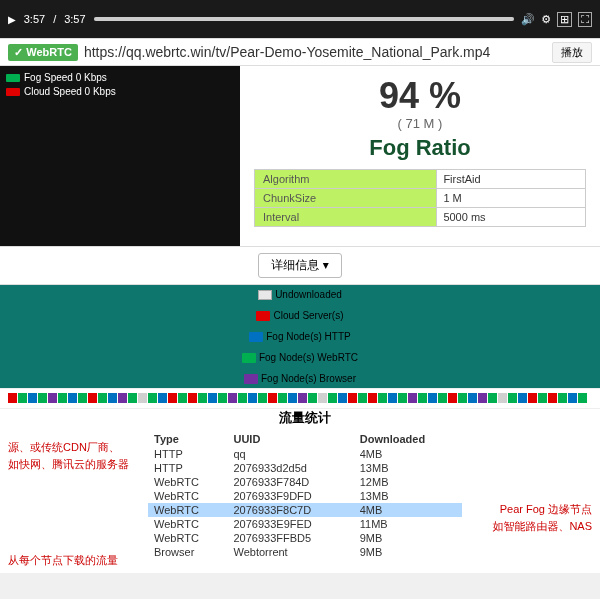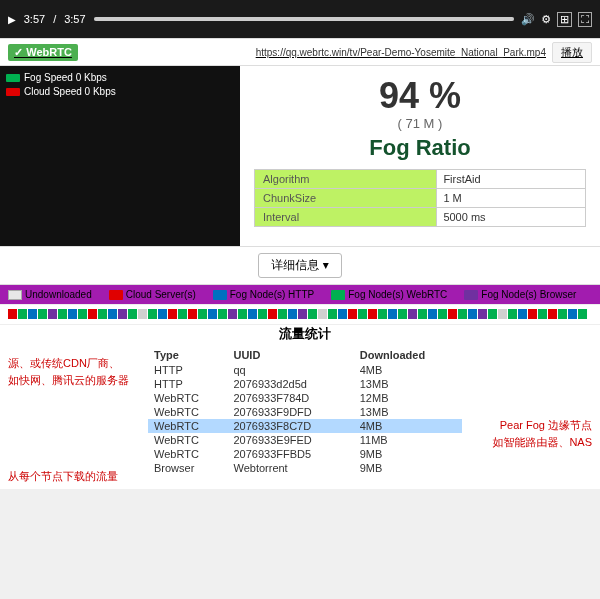--- a/index.html
+++ b/index.html
@@ -24,32 +24,31 @@
     
     .url-bar {
       display: flex;
       align-items: center;
       background: white;
       border-top: 1px solid #ddd;
       border-bottom: 1px solid #ddd;
       padding: 4px 8px;
       gap: 6px;
       height: 28px;
-      text-decoration: underline;
     }
     .webrtc-badge {
       background: #4caf50;
       color: white;
       padding: 2px 6px;
       font-size: 11px;
       font-weight: bold;
       border-radius: 2px;
       display: flex; align-items: center; gap: 3px;
     }
-    .url-text { flex: 1; font-size: 10px; color: #333; text-align: right; }
+    .url-text { flex: 1; font-size: 14px; color: #333; }
     .play-btn-url { background: #f5f5f5; border: 1px solid #ddd; padding: 2px 8px; font-size: 11px; cursor: pointer; border-radius: 2px; }
 
     
     .main-content {
       display: flex;
       background: white;
       border-bottom: 1px solid #ddd;
     }
 
     
@@ -142,26 +141,27 @@
       font-size: 12px;
       cursor: pointer;
       border-radius: 3px;
       display: flex; align-items: center; gap: 4px;
     }
 
     
     .legend-bar {
       display: flex;
       align-items: center;
-      gap: 17px;
-      background: #a21caf;
+      gap: 10px;
+      background: #0f766e;
       padding: 4px 8px;
       font-size: 10px;
       flex-wrap: wrap;
       border-bottom: 1px solid #eee;
+      flex-direction: column;
     }
     .legend-bar-item {
       display: flex;
       align-items: center;
       gap: 3px;
     }
     .legend-swatch {
       width: 14px;
       height: 10px;
       border-radius: 1px;

